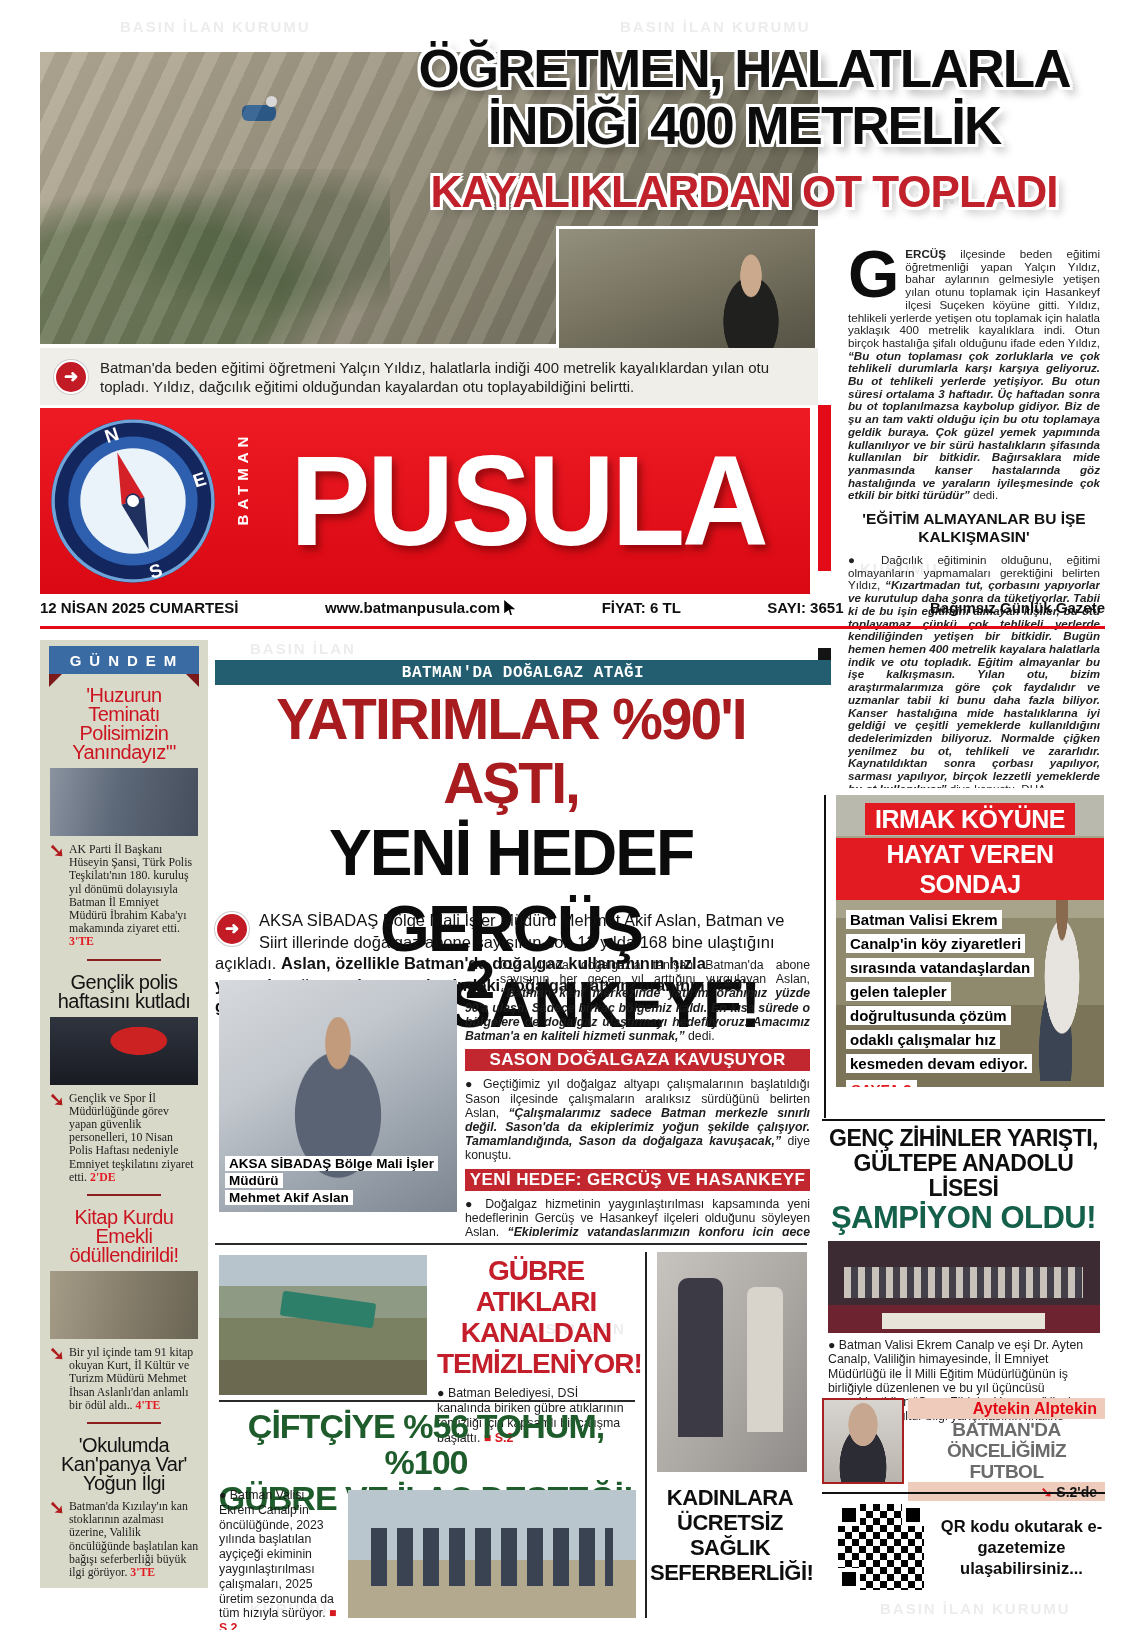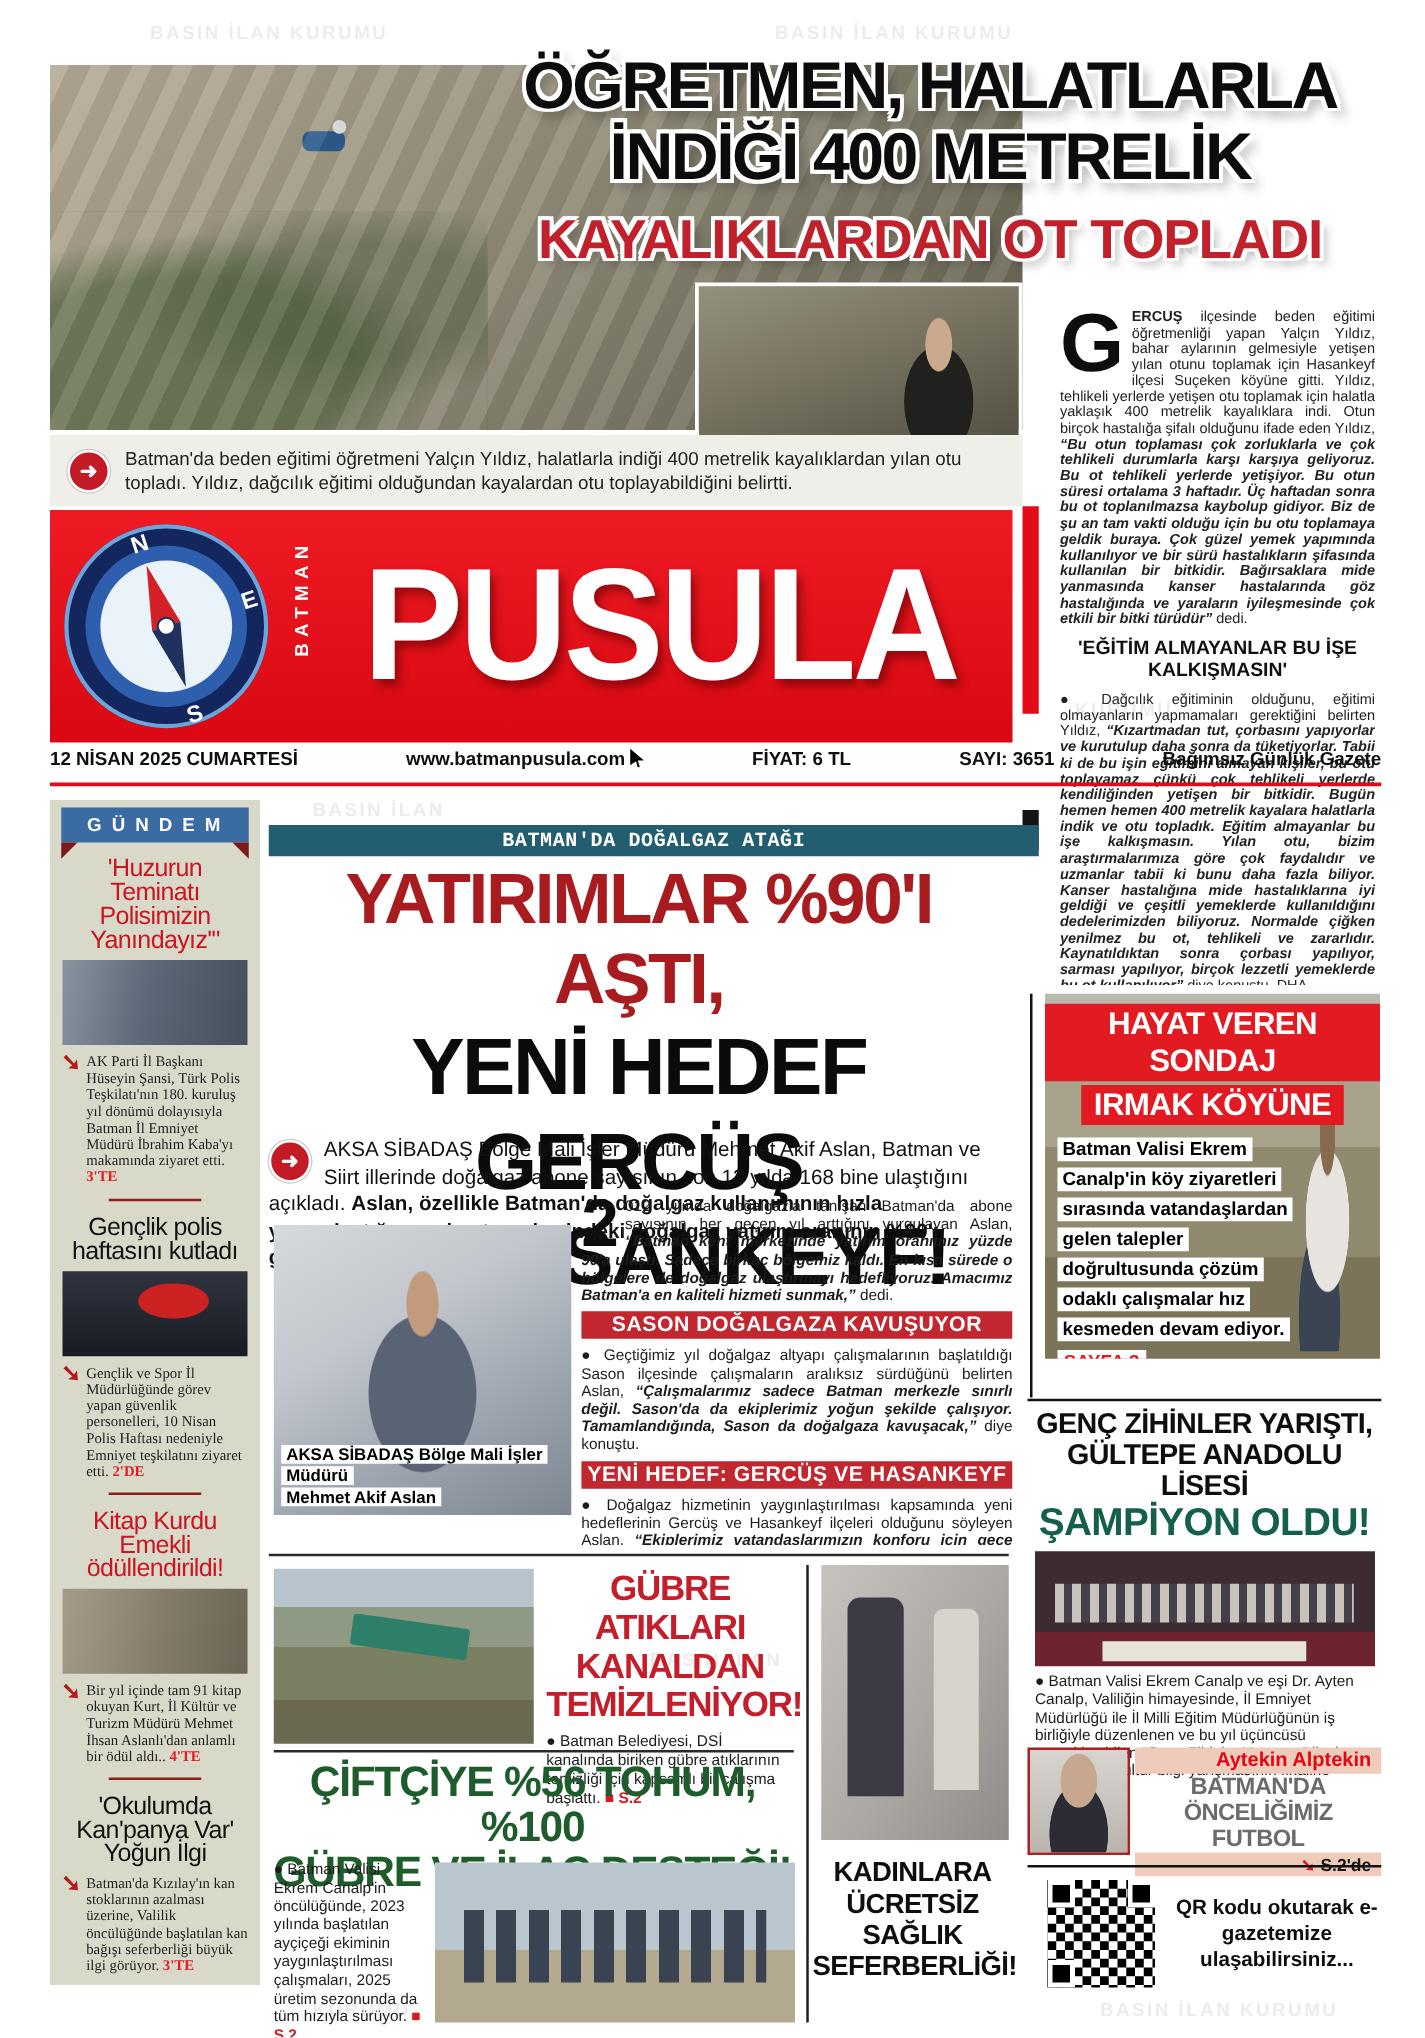--- a/index.html
+++ b/index.html
@@ -333,22 +333,22 @@
   <div class="abs photo-group"></div>
 
   <div class="abs bottom-vrule"></div>
 
   <div class="abs photo-women"></div>
   <div class="abs kadin-head">KADINLARA ÜCRETSİZ SAĞLIK SEFERBERLİĞİ!</div>
 
   <div class="abs irmak-vline"></div>
   <div class="abs irmak-box">
     <div class="irmak-banners">
+      <div><span class="irmak-banner">IRMAK KÖYÜNE</span></div>
       <div><span class="irmak-banner">HAYAT VEREN SONDAJ</span></div>
-      <div><span class="irmak-banner">IRMAK KÖYÜNE</span></div>
     </div>
     <div class="irmak-text"><span>Batman Valisi Ekrem Canalp'in köy ziyaretleri sırasında vatandaşlardan gelen talepler doğrultusunda çözüm odaklı çalışmalar hız kesmeden devam ediyor.</span></div>
     <span class="irmak-ref">SAYFA 3</span>
   </div>
 
   <div class="abs right-hrule"></div>
 
   <div class="abs genc">
     <div class="genc-black">GENÇ ZİHİNLER YARIŞTI,</div>
     <div class="genc-black">GÜLTEPE ANADOLU LİSESİ</div>

